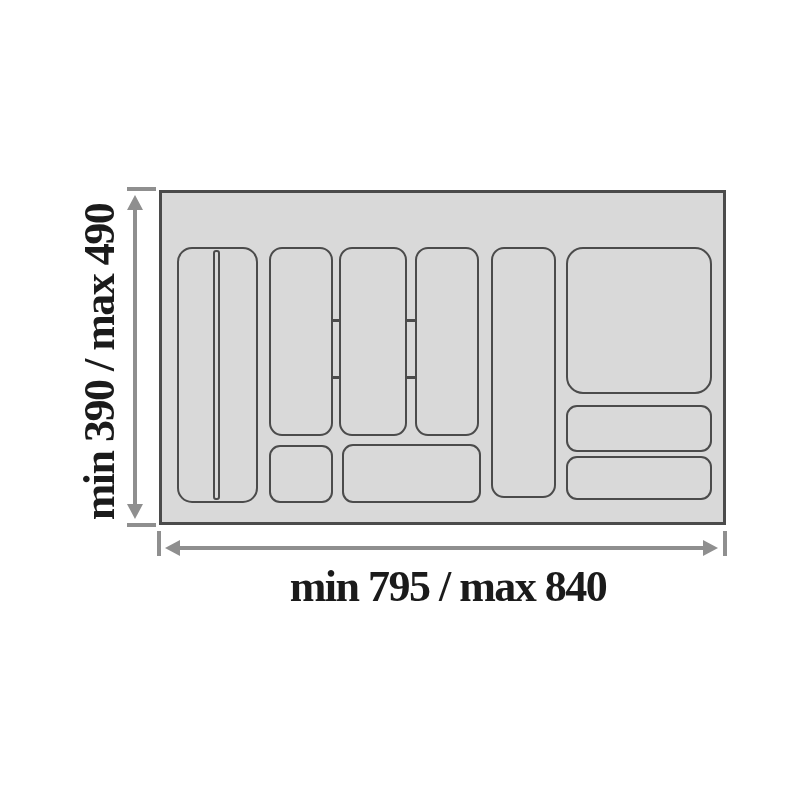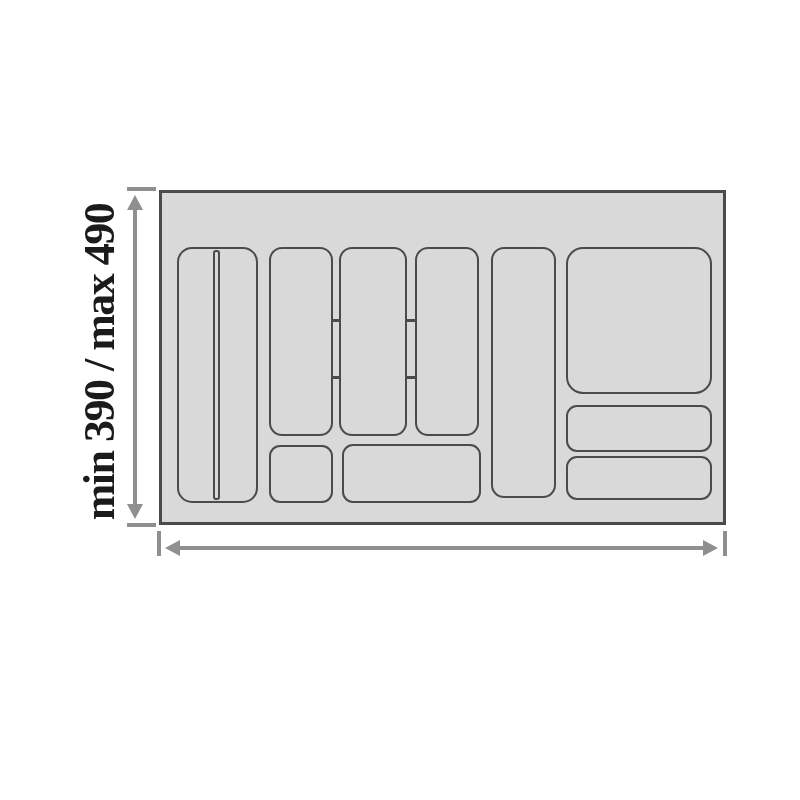--- a/index.html
+++ b/index.html
@@ -71,14 +71,15 @@
   <div class="shaft-v"></div>
   <div class="arrow up"></div>
   <div class="arrow down"></div>
   <div class="dim-label vlabel">min 390 / max 490</div>
 
   <div class="tick tv1"></div>
   <div class="tick tv2"></div>
   <div class="shaft-h"></div>
   <div class="arrow left"></div>
   <div class="arrow right"></div>
+  <div class="dim-label hlabel">min 795 / max 840</div>
 
 </div>
 
 </body></html>

